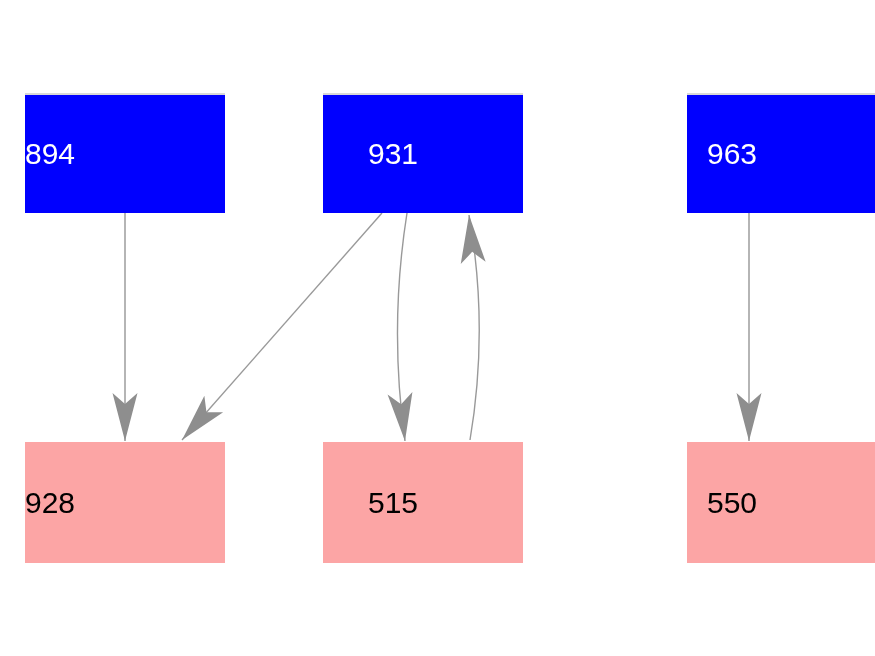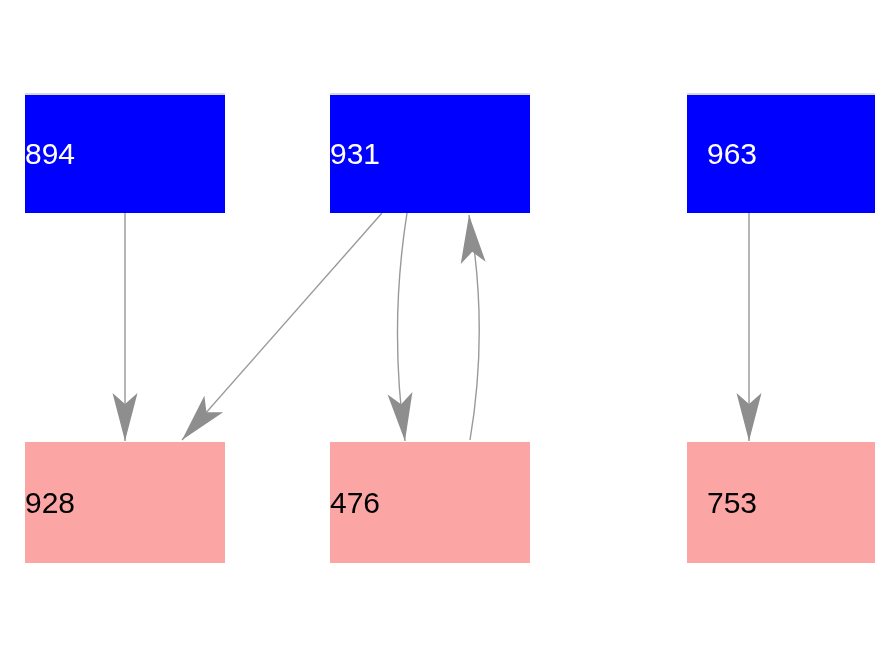--- a/index.html
+++ b/index.html
@@ -39,21 +39,21 @@
     color: #ffffff;
     border-top: 2px solid #d8d8d8;
   }
   .node.bottom-row {
     top: 442px;
     height: 121px;
     background: #fca5a5;
     color: #000000;
   }
   .node.col-1 { left: 25px; }
-  .node.col-2 { left: 330px; }
+  .node.col-2 { left: 323px; padding-left: 45px; }
   .node.col-3 { left: 687px; padding-left: 20px; }
 </style>
 </head>
 <body>
 
 <div class="canvas">
 
   <svg class="edges-layer" width="875" height="656" viewBox="0 0 875 656" xmlns="http://www.w3.org/2000/svg">
 
     <g>
@@ -89,19 +89,19 @@
     <span>931</span>
   </div>
   <div class="node top-row col-3">
     <span>963</span>
   </div>
 
   <div class="node bottom-row col-1">
     <span>928</span>
   </div>
   <div class="node bottom-row col-2">
-    <span>476</span>
+    <span>515</span>
   </div>
   <div class="node bottom-row col-3">
-    <span>753</span>
+    <span>550</span>
   </div>
 
 </div>
 
 </body></html>

